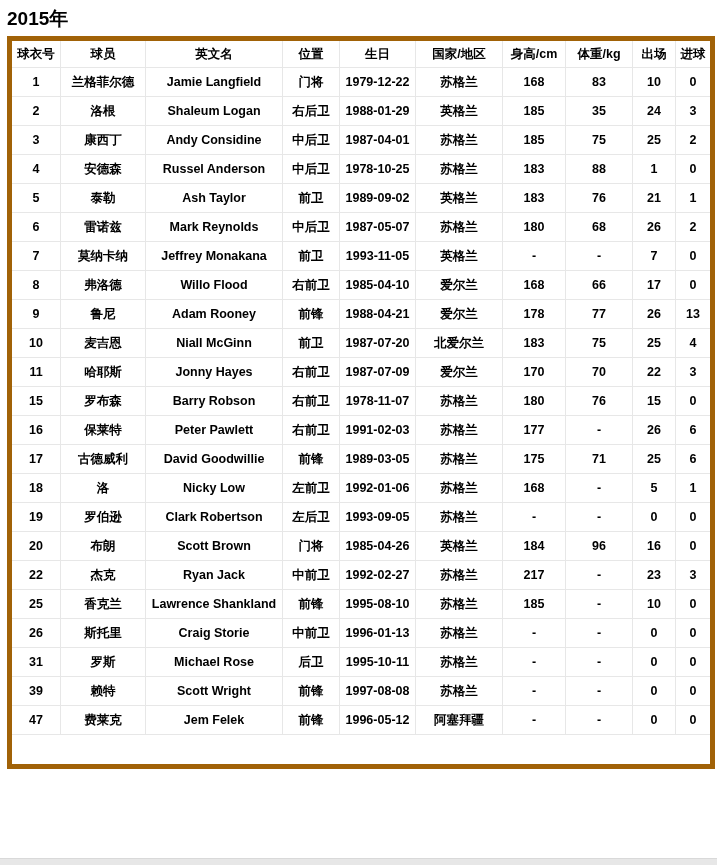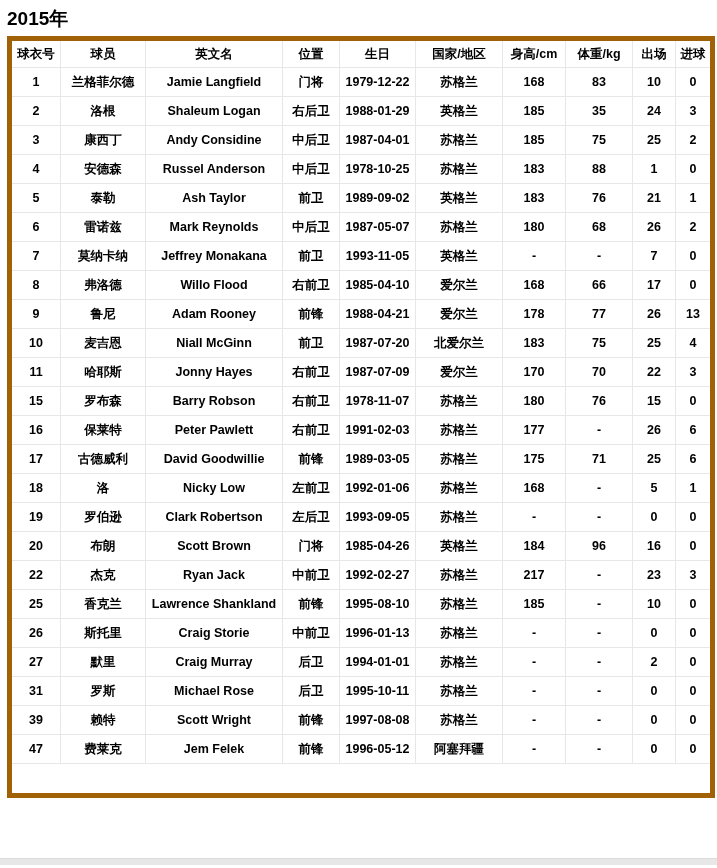--- a/index.html
+++ b/index.html
@@ -340,32 +340,20 @@
           <td>Craig Storie</td>
           <td>中前卫</td>
           <td>1996-01-13</td>
           <td>苏格兰</td>
           <td>-</td>
           <td>-</td>
           <td>0</td>
           <td>0</td>
         </tr>
         <tr>
-          <td>27</td>
-          <td>默里</td>
-          <td>Craig Murray</td>
-          <td>后卫</td>
-          <td>1994-01-01</td>
-          <td>苏格兰</td>
-          <td>-</td>
-          <td>-</td>
-          <td>2</td>
-          <td>0</td>
-        </tr>
-        <tr>
           <td>31</td>
           <td>罗斯</td>
           <td>Michael Rose</td>
           <td>后卫</td>
           <td>1995-10-11</td>
           <td>苏格兰</td>
           <td>-</td>
           <td>-</td>
           <td>0</td>
           <td>0</td>

